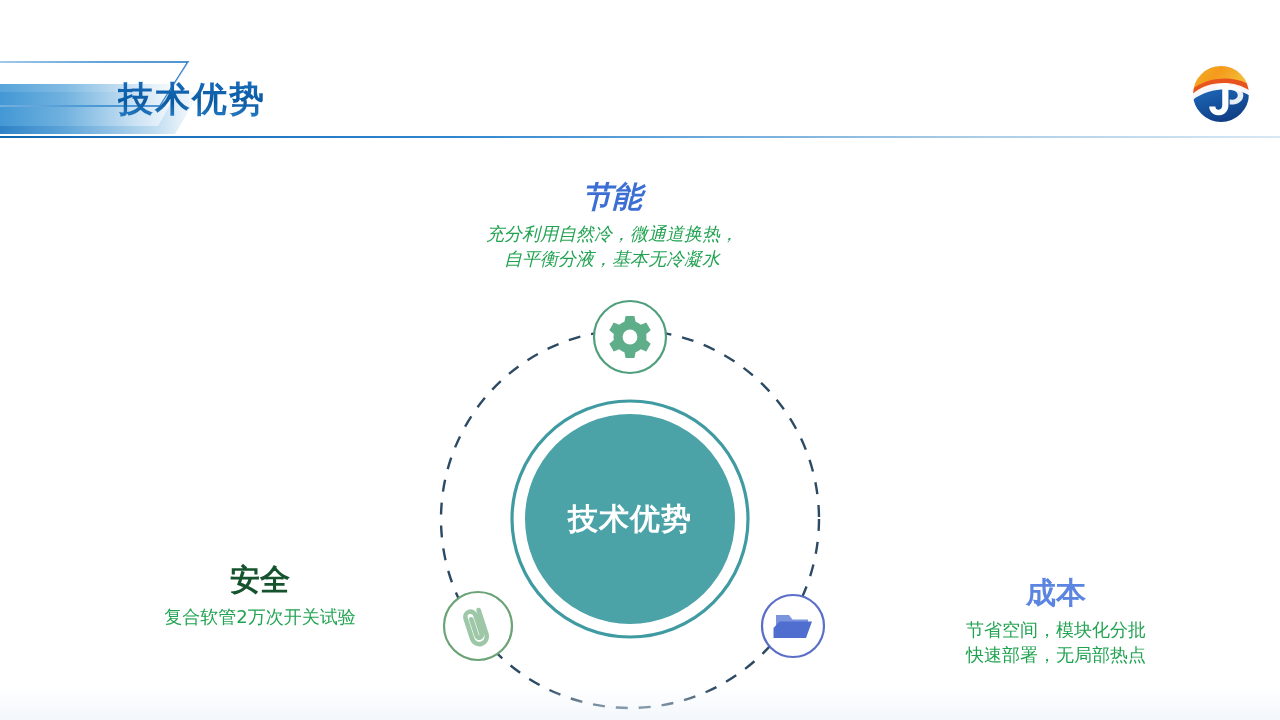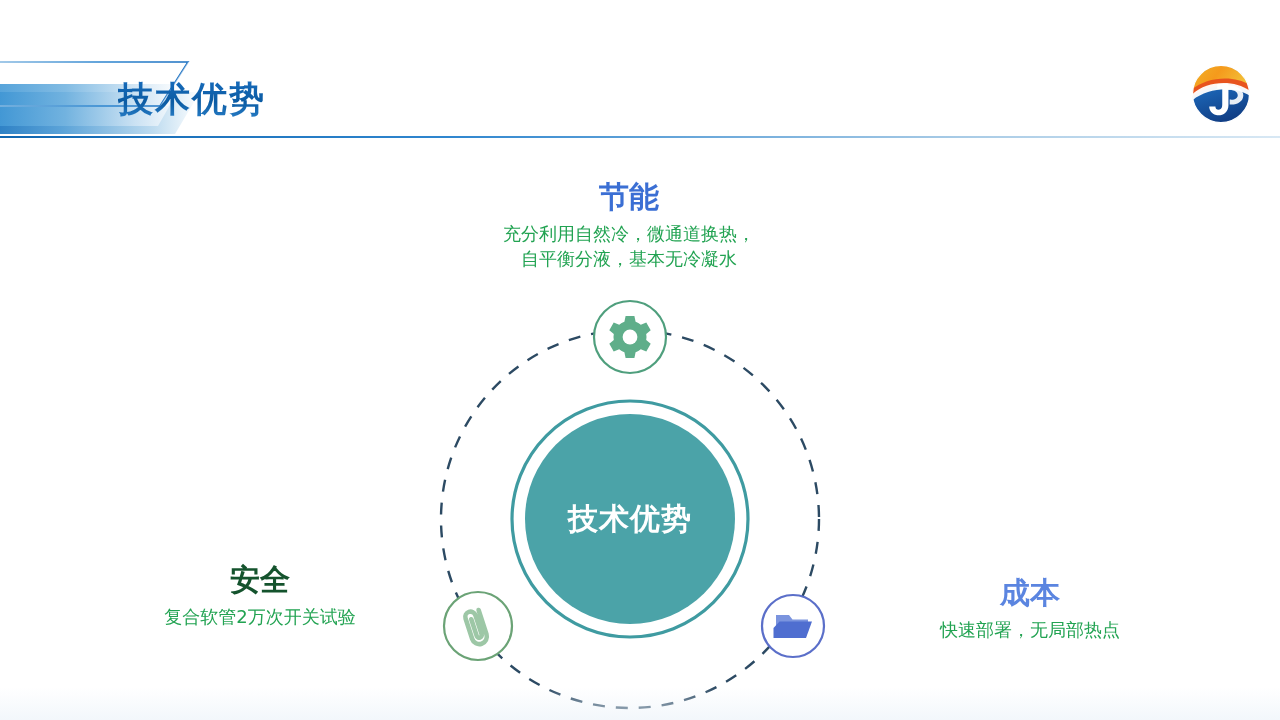--- a/index.html
+++ b/index.html
@@ -102,35 +102,36 @@
   }
   .block-body {
     font-size: 18px;
     line-height: 1.42;
     color: #22a352;
     white-space: nowrap;
   }
   .block-body span { display: block; }
 
   #block-energy {
-    left: 389px;
+    left: 372px;
     top: 136px;
     width: 480px;
+    font-style: italic;
   }
   #block-energy .block-heading { color: #3b6fd4; }
 
   #block-safety {
     left: 40px;
     top: 519px;
     width: 440px;
   }
   #block-safety .block-heading { color: #14532d; }
 
   #block-cost {
-    left: 820px;
+    left: 846px;
     top: 532px;
     width: 420px;
   }
   #block-cost .block-heading { color: #5b85e0; }
 
   
   #center-label {
     position: absolute;
     left: 530px;
     top: 455px;
@@ -268,20 +269,21 @@
   <div class="block" id="block-safety">
     <div class="block-heading">安全</div>
     <div class="block-body">
       <span>复合软管2万次开关试验</span>
     </div>
   </div>
 
   <div class="block" id="block-cost">
     <div class="block-heading">成本</div>
     <div class="block-body">
+      <span>节省空间，模块化分批</span>
       <span>快速部署，无局部热点</span>
     </div>
   </div>
 
   <div id="footer-fade"></div>
   <div id="footer-bar"></div>
 
 </div>
 
 </body></html>

